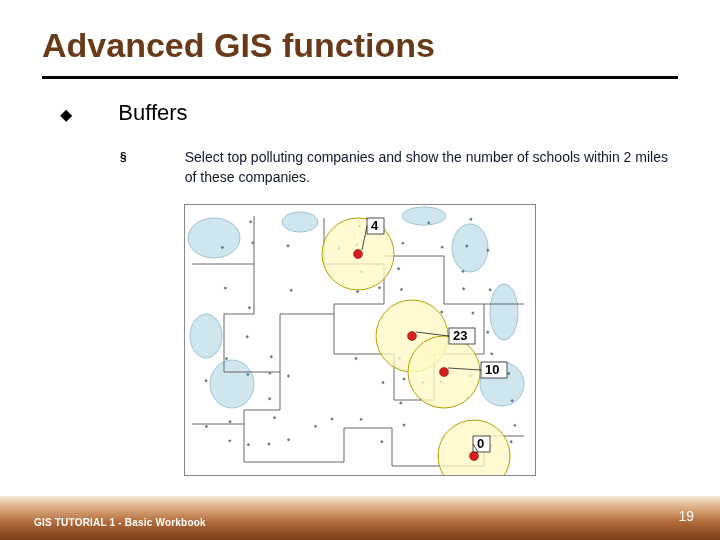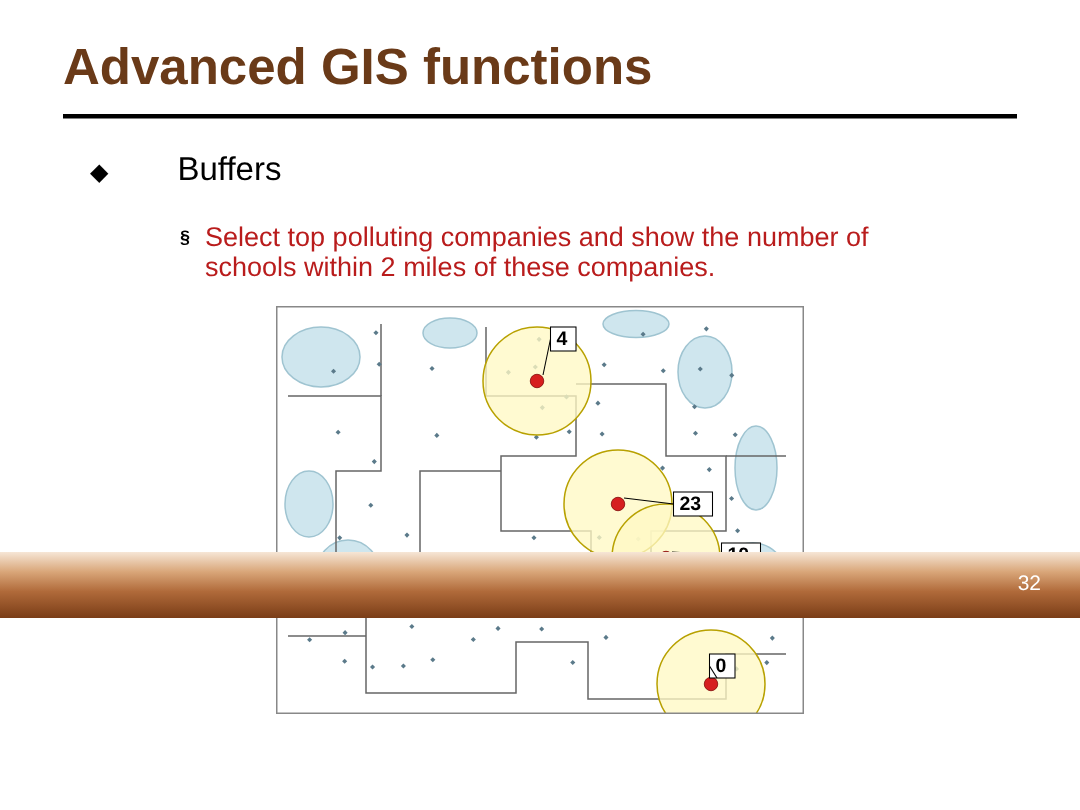--- a/index.html
+++ b/index.html
@@ -1,26 +1,26 @@
 <!DOCTYPE html>
 <html><head>
 <meta charset="utf-8">
 <style>
   * { box-sizing: border-box; margin: 0; padding: 0; }
   html, body { width: 720px; height: 540px; font-family: Arial, Helvetica, sans-serif; background: #fff; overflow: hidden; }
-  .slide { position: relative; width: 720px; height: 412px; background: #fff; }
+  .slide { position: relative; width: 720px; height: 540px; background: #fff; }
   .title { position: absolute; left: 42px; top: 26px; font-size: 34px; font-weight: bold; color: #6a3a18; letter-spacing: 0px; }
   .hr { position: absolute; left: 42px; top: 76px; width: 636px; height: 3px; background: #000; }
   .body { position: absolute; left: 60px; top: 100px; width: 610px; }
   .bullet1 { display: flex; align-items: baseline; gap: 14px; }
   .bullet1 .mk { font-size: 16px; color: #000; line-height: 28px; }
   .bullet1 .txt { font-size: 22px; color: #000; margin-left: 32px; }
   .bullet2 { margin-left: 60px; margin-top: 18px; display: flex; gap: 10px; }
   .bullet2 .mk { font-size: 12px; color: #000; line-height: 20px; font-weight: bold; }
-  .bullet2 .txt { font-size: 18px; color: #b91c1c; line-height: 20px; max-width: 500px; }
+  .bullet2 .txt { font-size: 14px; color: #0f172a; line-height: 20px; max-width: 500px; margin-left: 48px; }
   .mapwrap { position: absolute; left: 184px; top: 204px; width: 352px; height: 272px; }
   .footer { position: absolute; left: 0; bottom: 0; width: 720px; height: 44px;
             background: linear-gradient(to top, #7a3d17 0%, #b06a3a 40%, #d9a679 70%, #f6e6d6 100%); }
   .footer-text { position: absolute; left: 34px; bottom: 12px; font-size: 10px; color: #fff; font-weight: bold; letter-spacing: 0.2px; }
   .pagenum { position: absolute; right: 26px; bottom: 16px; font-size: 14px; color: #fff; }
   svg { display: block; }
 </style>
 </head>
 <body>
 
@@ -160,15 +160,16 @@
           <rect x="289" y="232" width="17" height="16" fill="#fff" stroke="#000" stroke-width="0.7"></rect>
           <line x1="294" y1="248" x2="289" y2="240" stroke="#000" stroke-width="0.7"></line>
           <text x="293" y="244">0</text>
         </g>
 
       <rect x="0.5" y="0.5" width="351" height="271" fill="none" stroke="#888" stroke-width="1"></rect>
     </svg>
   </div>
 
   <div class="footer"></div>
-  <div class="pagenum">32</div>
+  <div class="footer-text">GIS TUTORIAL 1 - Basic Workbook</div>
+  <div class="pagenum">19</div>
 
 </div>
 
 </body></html>

